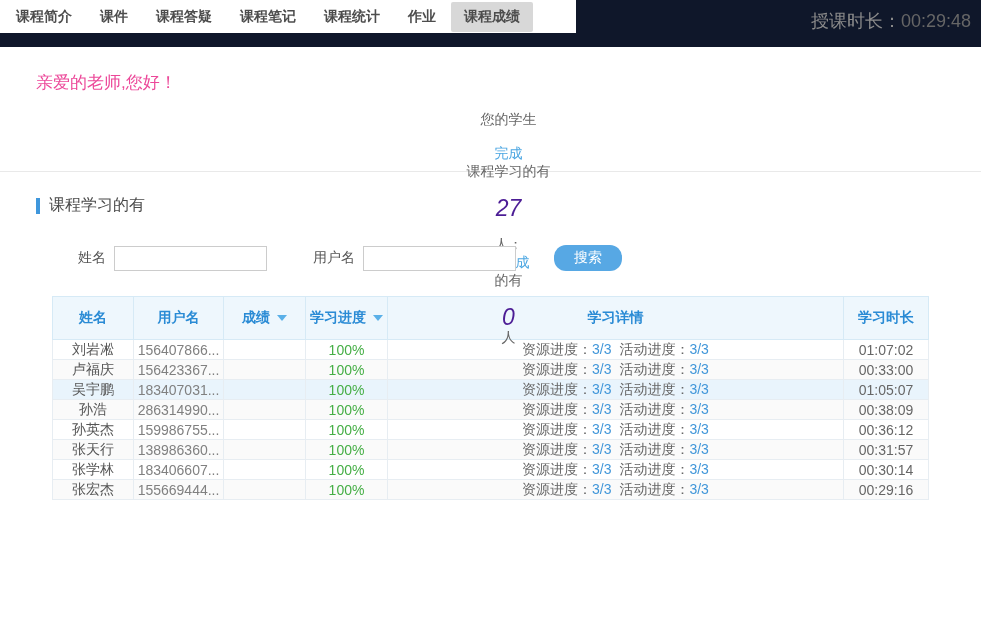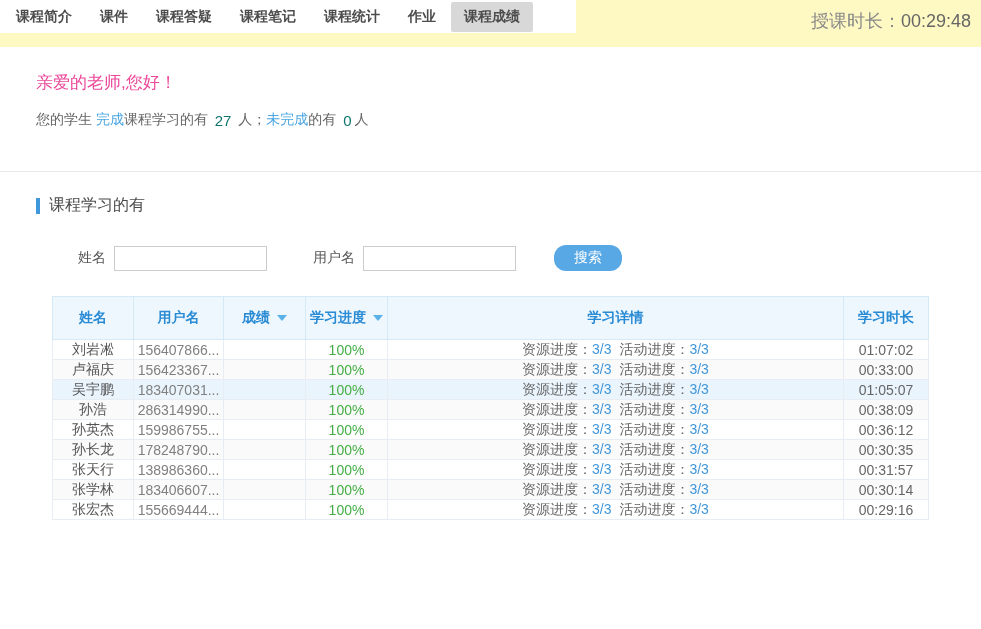--- a/index.html
+++ b/index.html
@@ -7,21 +7,21 @@
     width: 981px; height: 629px;
     overflow: hidden;
     background: #fff;
     font-family: "Liberation Sans", "DejaVu Sans", sans-serif;
     color: #555;
   }
   
   .topbar {
     position: relative;
     height: 47px;
-    background: #fef9c3;
+    background: #0f172a;
     text-decoration: underline;
   }
   .tabbar {
     position: absolute;
     top: 0; left: 0;
     height: 33px;
     width: 576px;
     background: #fff;
     display: flex;
     align-items: center;
@@ -52,23 +52,24 @@
     height: 125px;
     border-bottom: 1px solid #e9e9e9;
   }
   .greeting-title { font-size: 17px; color: #ec4899; }
   .greeting-line {
     margin-top: 17px;
     font-size: 14px;
     color: #666;
     display: flex;
     align-items: center;
+    flex-direction: column;
   }
   .glink { color: #4ba6e2; cursor: pointer; }
-  .gcount { color: #0f766e; font-size: 15px; padding: 0 3px; line-height: 1; }
+  .gcount { color: #4c1d95; font-size: 23px; padding: 0 3px; line-height: 1; font-style: italic; }
   
   .records { padding-top: 23px; }
   .section-title {
     margin-left: 36px;
     font-size: 16px;
     color: #4a4a4a;
     display: flex;
     align-items: center;
   }
   .title-bar {
@@ -261,31 +262,20 @@
     <td class="td-username">159986755...</td>
     <td class="td-score"></td>
     <td class="td-progress">100%</td>
     <td class="td-detail">
       <span>资源进度：</span><span class="detail-val">3/3</span>
       <span class="detail-activity">活动进度：</span><span class="detail-val">3/3</span>
     </td>
     <td class="td-duration">00:36:12</td>
   </tr>
           <tr>
-    <td class="td-name">孙长龙</td>
-    <td class="td-username">178248790...</td>
-    <td class="td-score"></td>
-    <td class="td-progress">100%</td>
-    <td class="td-detail">
-      <span>资源进度：</span><span class="detail-val">3/3</span>
-      <span class="detail-activity">活动进度：</span><span class="detail-val">3/3</span>
-    </td>
-    <td class="td-duration">00:30:35</td>
-  </tr>
-          <tr>
     <td class="td-name">张天行</td>
     <td class="td-username">138986360...</td>
     <td class="td-score"></td>
     <td class="td-progress">100%</td>
     <td class="td-detail">
       <span>资源进度：</span><span class="detail-val">3/3</span>
       <span class="detail-activity">活动进度：</span><span class="detail-val">3/3</span>
     </td>
     <td class="td-duration">00:31:57</td>
   </tr>

